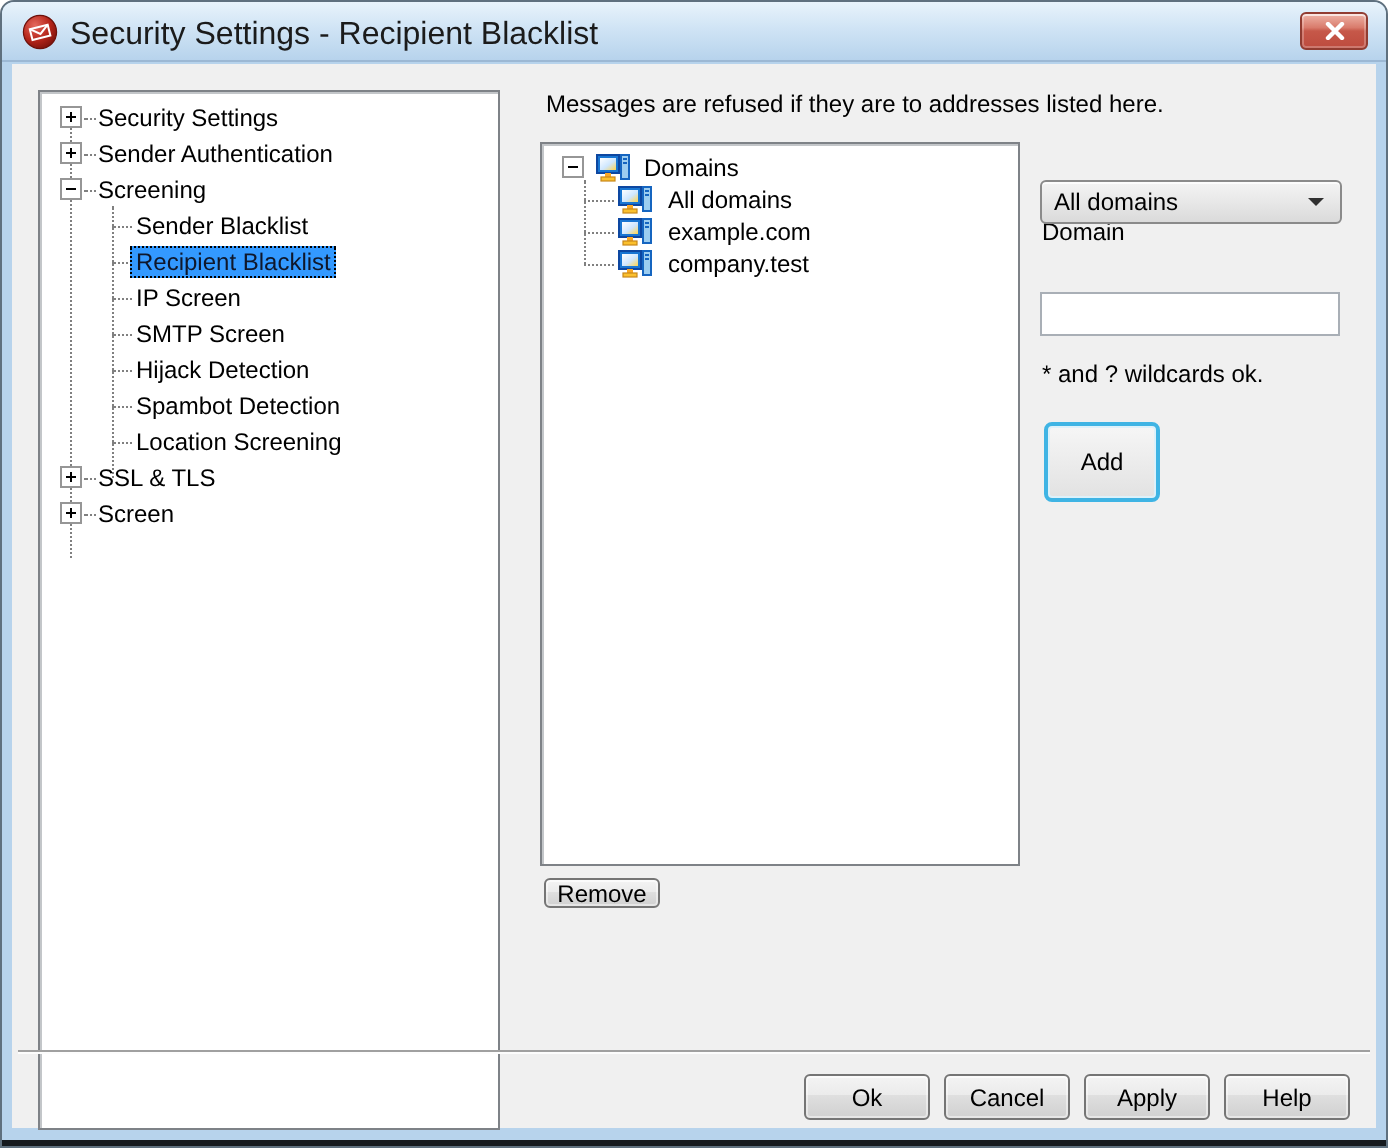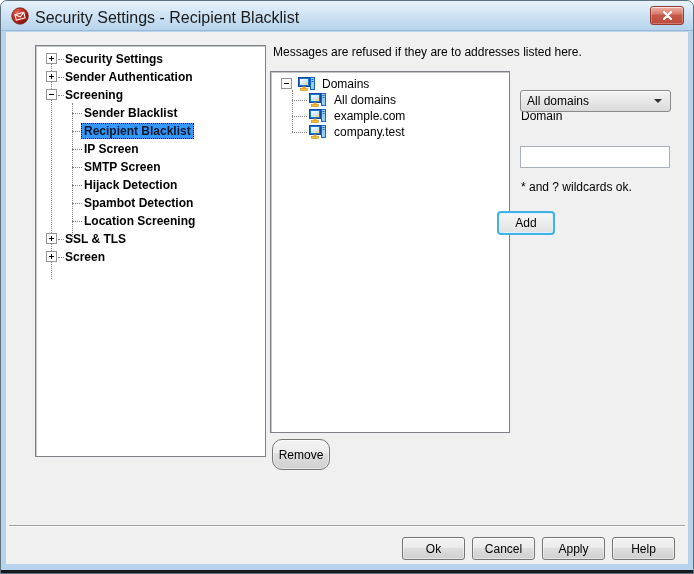--- a/index.html
+++ b/index.html
@@ -26,21 +26,21 @@
     display:flex;align-items:center;justify-content:center;}
 
   
   .frame{position:absolute;top:30px;left:0;right:0;bottom:0;background:var(--window-border,#b7d3ec);}
   .content{position:absolute;top:31px;left:5px;right:5px;bottom:9px;background:var(--dialog-bg,#f0f0f0);}
 
   
   .sunken{position:absolute;background:#fff;border:1px solid var(--panel-border,#7e8287);
     box-shadow:inset 1px 1px 0 #c3c6c9;}
 
-  .tree-panel{left:34px;top:44px;width:231px;height:412px;font-weight:bold;}
+  .tree-panel{left:18px;top:44px;width:231px;height:520px;}
   .domain-list{left:269px;top:70px;width:240px;height:362px;}
 
   
   .rows{position:absolute;left:0;top:4px;right:0;}
   .tree-row{position:relative;height:18px;font-size:12px;color:#000;}
   .dl-row{position:relative;height:16px;font-size:12px;color:#000;}
   .tree-label,.dl-label{position:absolute;top:50%;transform:translateY(-50%);
     white-space:nowrap;padding:1px 3px;}
   .tree-row.lvl0 .tree-label{left:26px;}
   .tree-row.lvl1 .tree-label{left:45px;}
@@ -76,22 +76,22 @@
   .domain-label{left:520px;top:66px;margin-top:42px;}
   .email-label{left:520px;top:129px;margin-top:24px;}
   .note{left:520px;top:179px;}
 
   
   .btn{position:absolute;font-family:inherit;font-size:12px;color:#000;cursor:default;
     border:1px solid #757575;border-radius:3px;
     background:linear-gradient(to bottom,#f4f4f4 0%,#ebebeb 45%,#dfdfdf 46%,#d0d0d0 100%);
     box-shadow:inset 0 1px 0 #fbfbfb, inset 0 0 0 1px rgba(255,255,255,.45);
     padding:0;text-align:center;}
-  .remove-btn{left:271px;top:438px;width:58px;height:31px;border-radius:10px;}
-  .add-btn{left:496px;top:210px;width:58px;height:24px;
+  .remove-btn{left:271px;top:438px;width:58px;height:15px;}
+  .add-btn{left:521px;top:210px;width:58px;height:40px;
     border:2px solid var(--add-glow,#3fb4e4);border-radius:4px;
     background:linear-gradient(to bottom,#f6f6f6,#e2e2e2);
     box-shadow:inset 0 0 0 1px #ddf1fa;}
   .footer-btn{top:536px;width:63px;height:23px;}
 
   
   .combo{position:absolute;left:519px;top:89px;width:151px;height:22px;
     border:1px solid #8a8a8a;border-radius:3px;
     background:linear-gradient(to bottom,#f3f3f3 0%,#e9e9e9 45%,#dadada 100%);
     box-shadow:inset 0 1px 0 #fcfcfc;

